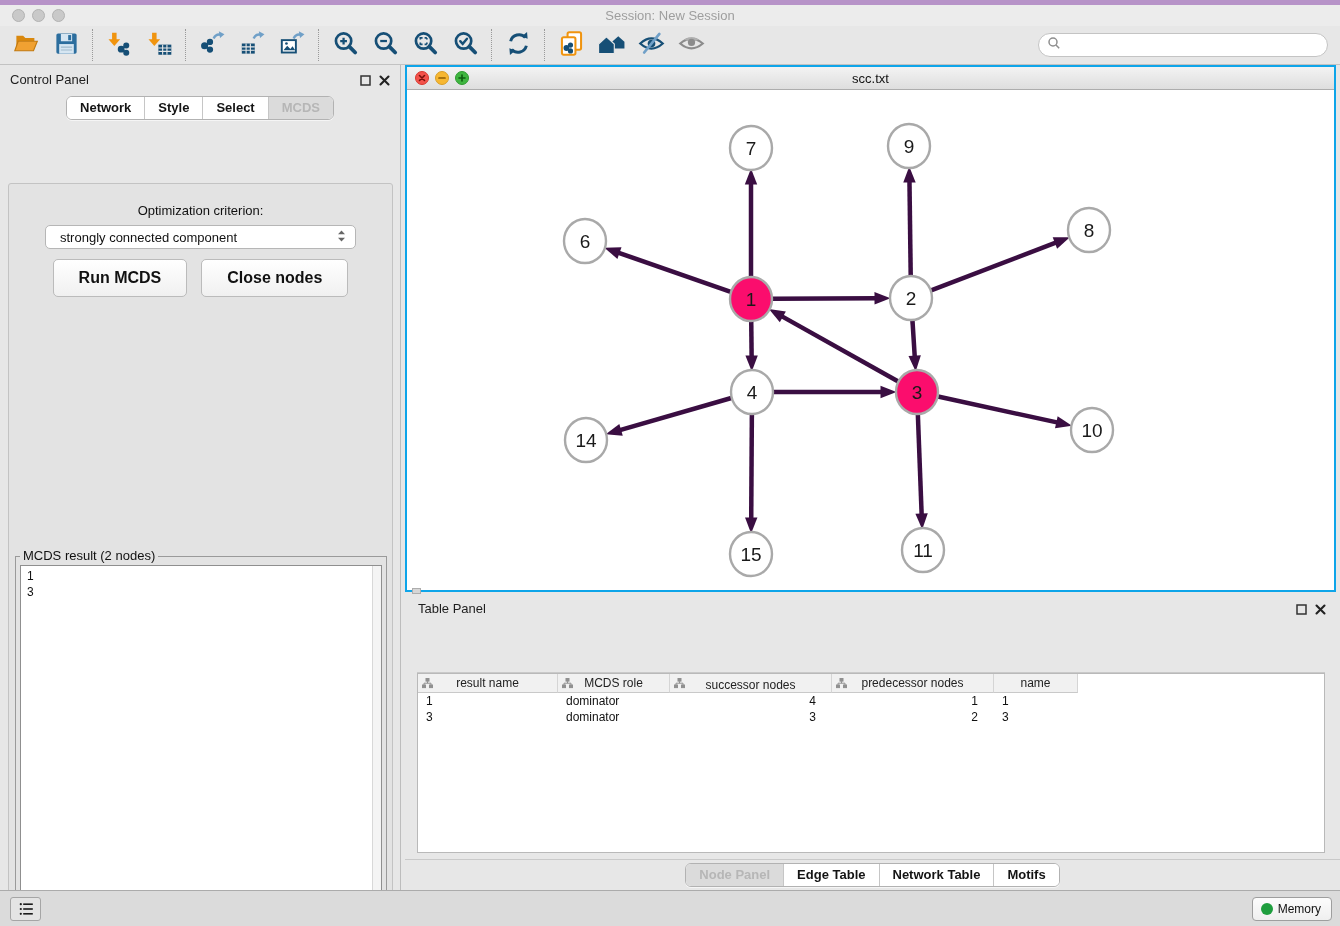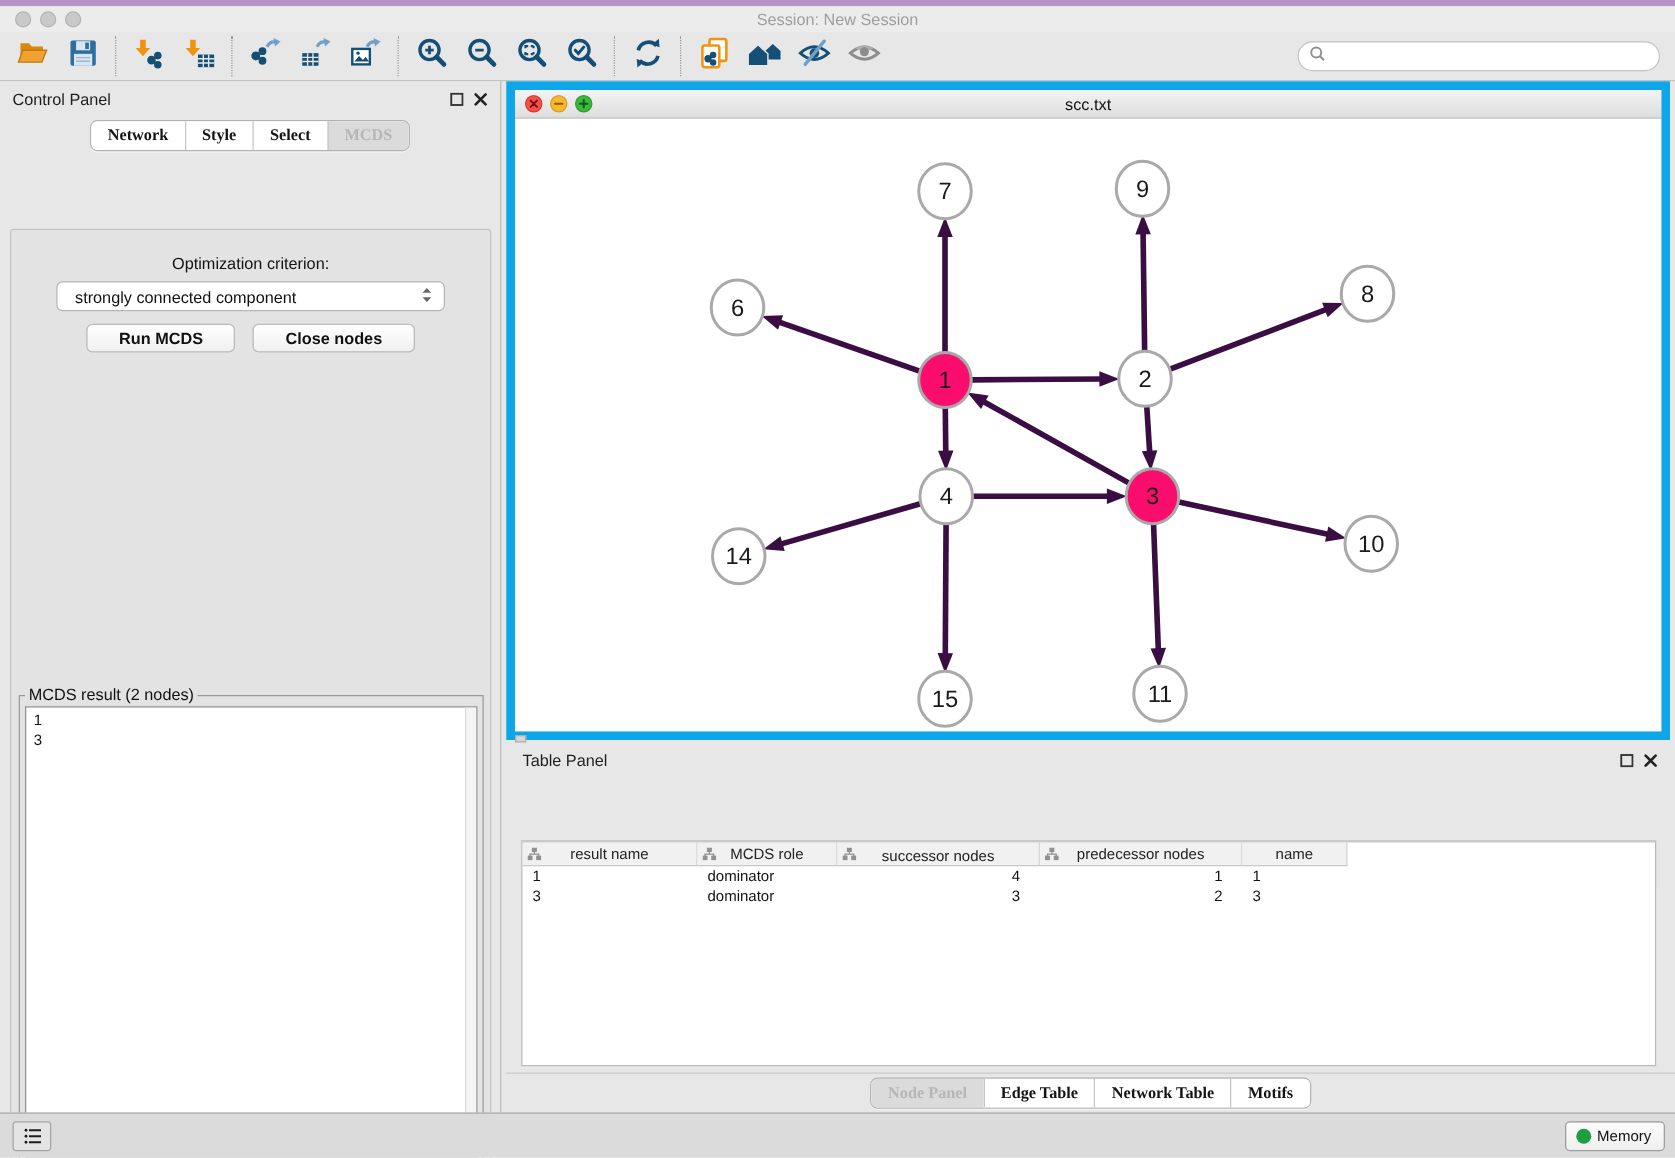--- a/index.html
+++ b/index.html
@@ -20,39 +20,39 @@
   .tb-sep { width:1px; height:32px; border-left:1px dotted #9A9A9A; margin:0 6px; }
   #search-field { position:absolute; right:12px; top:7px; width:290px; height:24px; background:#fff; border:1px solid #C4C4C4; border-radius:12px; display:flex; align-items:center; padding-left:8px; }
   #search-field input { border:none; outline:none; flex:1; height:18px; font-size:13px; background:transparent; margin-left:5px; font-family:"Liberation Sans",sans-serif; }
 
   
   #control-panel { position:absolute; left:0; top:65px; width:401px; height:825px; background:#E7E7E7; border-right:1px solid #BDBDBD; }
   .panel-title { position:absolute; left:10px; top:7px; font-size:13px; color:#1E1E1E; }
   .panel-btns { position:absolute; right:10px; top:7px; display:flex; gap:8px; align-items:center; }
   .seg-tabs-row { position:absolute; left:0; right:0; display:flex; justify-content:center; }
   .seg-tabs { display:inline-flex; border:1px solid #B2B2B2; border-radius:6px; overflow:hidden; background:#fff; box-shadow:0 1px 0 rgba(255,255,255,.6); }
-  .seg-tab { padding:3px 13px 4px 13px; font-size:13px; font-weight:bold; color:#141414; background:#fff; border-left:1px solid #C6C6C6; cursor:default; white-space:nowrap;font-family:Liberation Serif, serif; }
+  .seg-tab { padding:3px 13px 4px 13px; font-size:13px; font-weight:bold; color:#141414; background:#fff; border-left:1px solid #C6C6C6; cursor:default; white-space:nowrap; }
   .seg-tab:first-child { border-left:none; }
   .seg-tab.selected { background:#DBDBDB; color:#B6B6B6; }
 
   #cp-content { position:absolute; left:8px; top:118px; width:385px; height:770px; background:#E3E3E3; border:1px solid #C3C3C3; border-radius:3px; }
   #opt-label { position:absolute; left:0; right:0; top:19px; text-align:center; font-size:13px; color:#111; }
   #opt-select { position:absolute; left:36px; top:41px; width:311px; height:24px; background:#fff; border:1px solid #B6B6B6; border-radius:5px; display:flex; align-items:center; padding:0 8px 0 14px; font-size:13px; color:#111;gap:29px; }
   #opt-select .spacer { flex:1; }
   #cp-buttons { position:absolute; left:0; right:0; top:75px; display:flex; justify-content:center; gap:14px; }
-  .mac-btn { height:23px; padding:0 25px; background:linear-gradient(#FFFFFF,#F0F0F0); border:1px solid #BBBBBB; border-radius:5px; font-size:13px; font-weight:bold; color:#111; display:flex; align-items:center; cursor:default; font-family:"Liberation Sans",sans-serif; }
+  .mac-btn { height:38px; padding:0 25px; background:linear-gradient(#FFFFFF,#F0F0F0); border:1px solid #BBBBBB; border-radius:5px; font-size:16px; font-weight:bold; color:#111; display:flex; align-items:center; cursor:default; font-family:"Liberation Sans",sans-serif; }
 
   #mcds-fieldset { position:absolute; left:6px; top:372px; width:372px; height:377px; border:1px solid #9A9A9A; }
   #mcds-legend { position:absolute; left:4px; top:-9px; background:#E3E3E3; padding:0 3px; font-size:13px; color:#111; }
   #mcds-textarea { position:absolute; left:4px; top:8px; right:4px; bottom:6px; background:#fff; border:1px solid #8F8F8F; overflow:hidden; }
   #result-lines { position:absolute; left:0; top:0; right:10px; bottom:0; padding:2px 6px; font-size:12px; line-height:16px; color:#111; }
   #mcds-scroll { position:absolute; right:0; top:0; bottom:0; width:9px; background:#F4F4F4; border-left:1px solid #D8D8D8; }
 
   
-  #network-window { position:absolute; left:405px; top:65px; width:931px; height:527px; background:#fff; border:7px solid #0ea5e9; }
+  #network-window { position:absolute; left:405px; top:65px; width:931px; height:527px; background:#fff; border:2px solid #0ea5e9; }
   #net-titlebar { position:absolute; left:0; top:0; right:0; height:23px; background:linear-gradient(#F3F3F3,#DEDEDE); border-bottom:1px solid #ADADAD; }
   .nwin-btn { position:absolute; top:4px; width:14px; height:14px; border-radius:50%; display:flex; align-items:center; justify-content:center; }
   #net-title { position:absolute; left:0; right:0; top:4px; text-align:center; font-size:13px; color:#111; }
   #net-content { position:absolute; left:0; top:23px; right:0; bottom:0; background:#fff; overflow:hidden; }
   #graph-svg { position:absolute; left:2px; top:0; }
   #graph-svg text { font-family:"Liberation Sans",sans-serif; }
   #net-divider-handle { position:absolute; left:412px; top:588px; width:9px; height:6px; background:#D6D6D6; border:1px solid #ADADAD; }
 
   
   #table-panel { position:absolute; left:405px; top:595px; width:935px; height:295px; background:#E7E7E7; }

